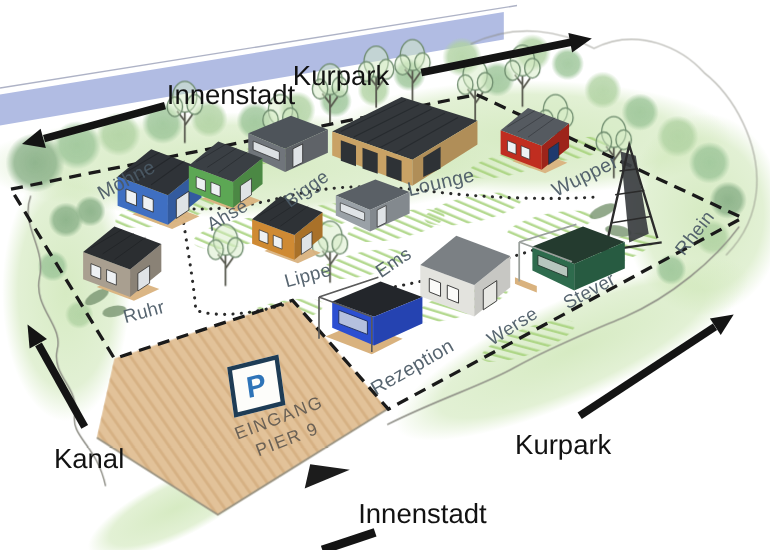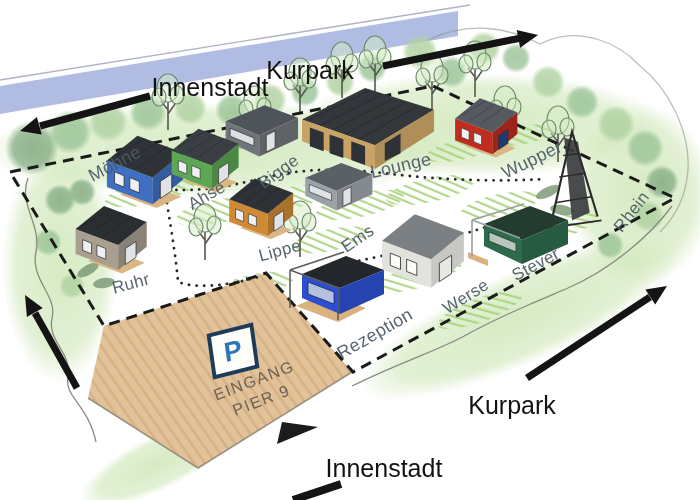--- a/index.html
+++ b/index.html
@@ -331,20 +331,21 @@
 <span class="rl" style="left:401px;top:166px;--r:-13deg;font-size:18px">Lounge</span>
 <span class="rl" style="left:532px;top:160px;--r:-26deg;font-size:18px">Wupper</span>
 <span class="rl" style="left:358px;top:239px;--r:-34deg">Ems</span>
 <span class="rl" style="left:375px;top:334px;--r:-30deg;font-size:18px">Rezeption</span>
 <span class="rl" style="left:466px;top:297px;--r:-32deg">Werse</span>
 <span class="rl" style="left:536px;top:265px;--r:-28deg">Stever</span>
 <span class="rl" style="left:632px;top:212px;--r:-52deg">Rhein</span>
 
 <span class="al" style="left:210px;top:87px">Innenstadt</span>
 <span class="al" style="left:310px;top:70px">Kurpark</span>
+<span class="al" style="left:81px;top:418px">Kanal</span>
 <span class="al" style="left:512px;top:405px">Kurpark</span>
 <span class="al" style="left:384px;top:468px">Innenstadt</span>
 
 <div class="psign">
   <span>P</span>
 </div>
 <div class="eingang">
   <div>EINGANG</div>
   <div>PIER 9</div>
 </div>

